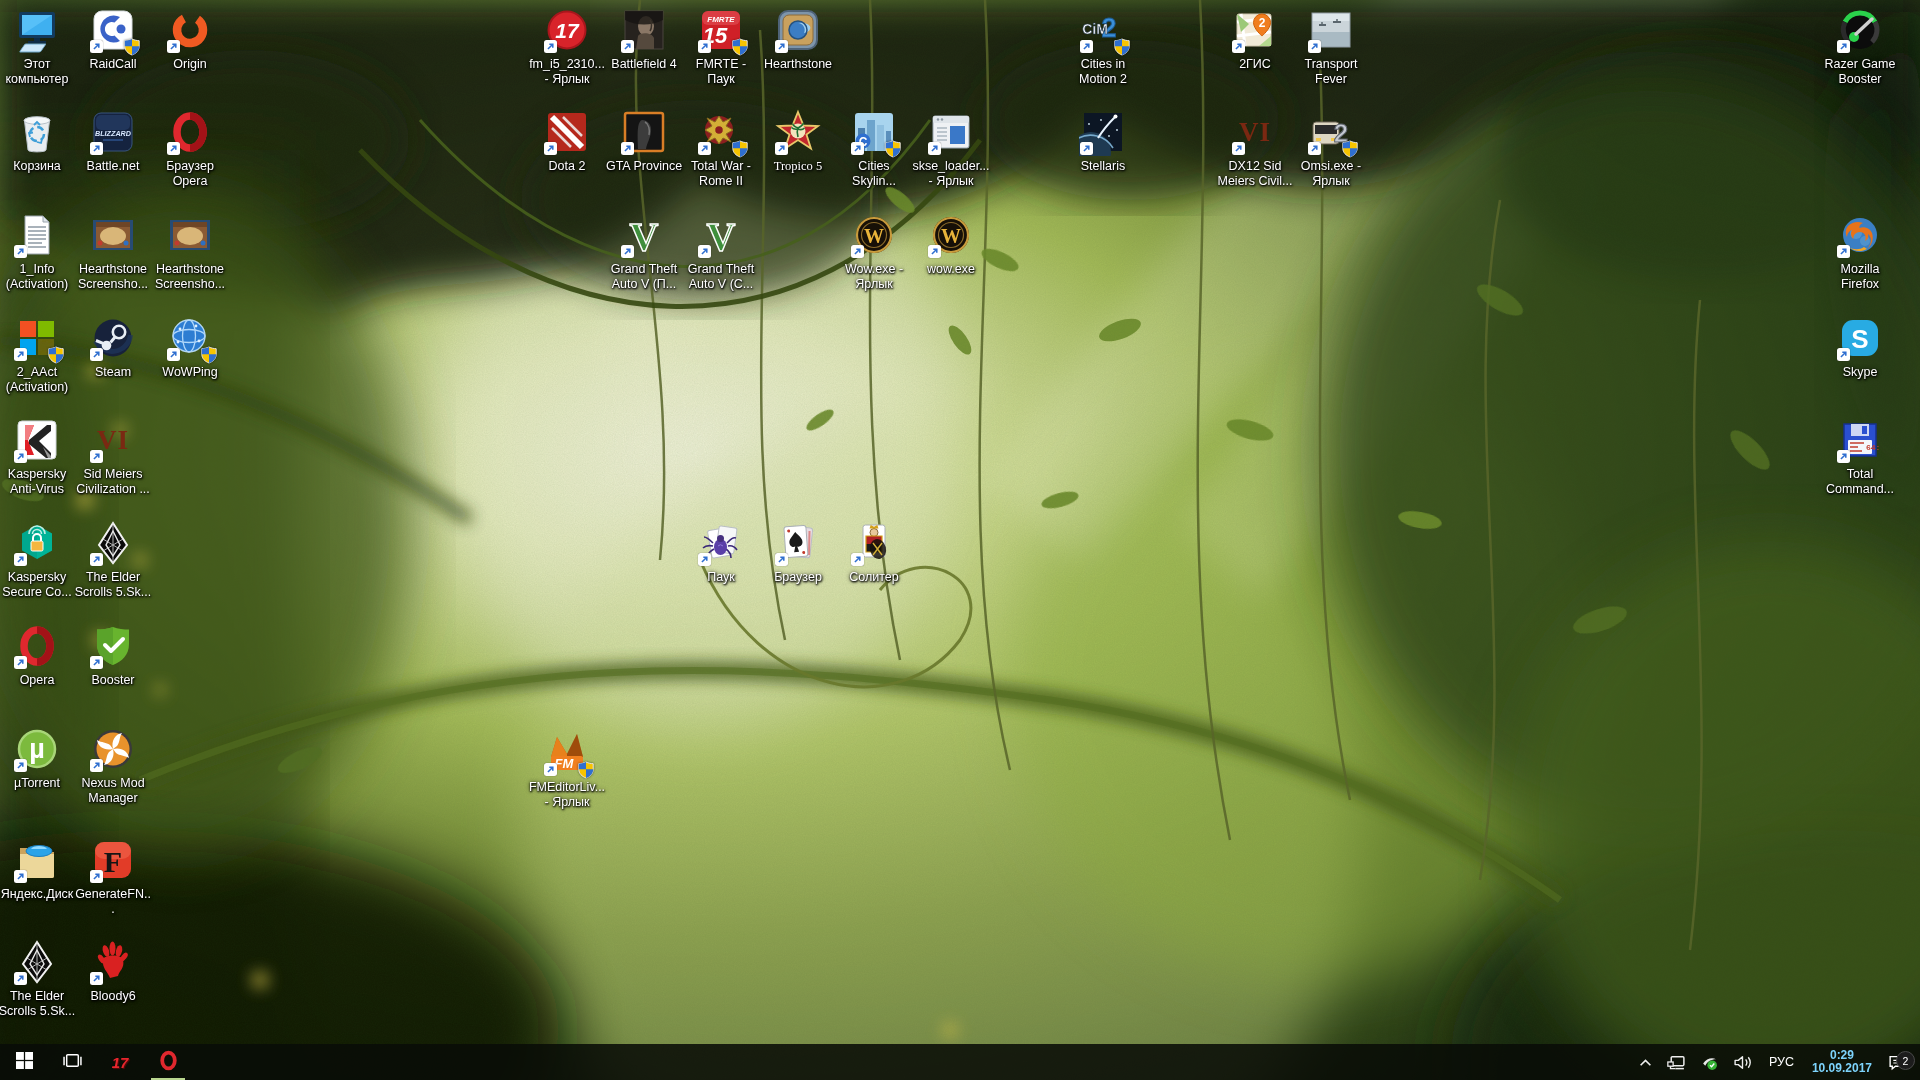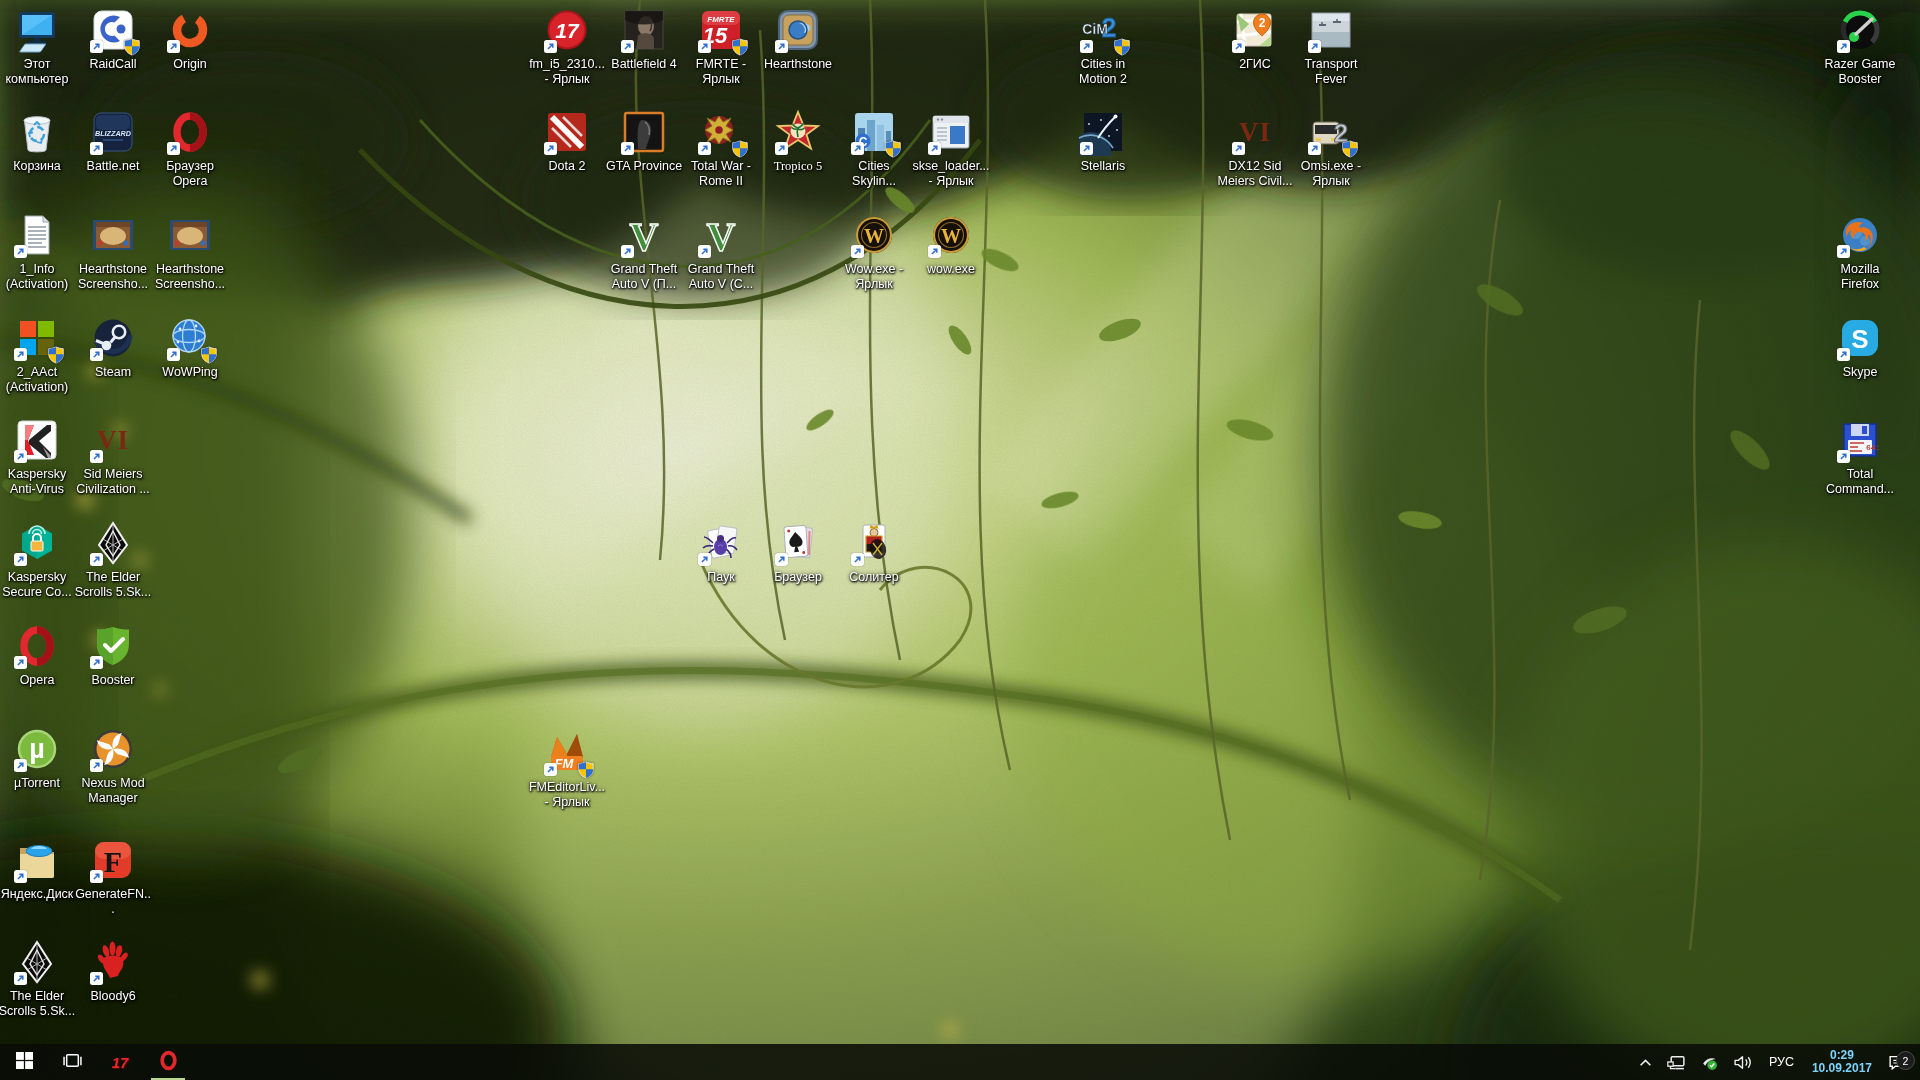--- a/index.html
+++ b/index.html
@@ -569,21 +569,21 @@
             <svg viewBox="0 0 12 12" width="11" height="11">
               <path d="M3.2 8.8 L8.2 3.8 M4.7 3.5 h3.8 v3.8" stroke="#2f6fd0" stroke-width="1.7" fill="none"></path>
             </svg>
           </span>
           <span class="shd"><svg viewBox="0 0 20 22" width="16" height="18">
               <path d="M10 1 C13 2.4 16.6 3.1 19 3.1 L19 10 C19 15.6 15 19 10 21 C5 19 1 15.6 1 10 L1 3.1 C3.4 3.1 7 2.4 10 1 Z" fill="#f7c400" stroke="#e8e8e8" stroke-width="1.2"></path>
               <path d="M10 1 C7 2.4 3.4 3.1 1 3.1 L1 10 L10 10 Z" fill="#2f6fd0"></path>
               <path d="M19 10 C19 15.6 15 19 10 21 L10 10 Z" fill="#2f6fd0"></path>
             </svg></span>
         </div>
-        <div class="lbl">FMRTE - Ярлык</div>
+        <div class="lbl">FMRTE - Паук</div>
       </div>
       <div class="di" style="left: 759px; top: 6px;">
         <div class="ic">
           <svg viewBox="0 0 48 48" width="48" height="48">
             <rect x="5" y="5" width="38" height="38" rx="9" fill="#7e95aa" stroke="#4f6378" stroke-width="2"></rect>
             <rect x="9" y="9" width="30" height="30" rx="6" fill="#c9a15e" stroke="#8a6a3a"></rect>
             <circle cx="24" cy="24" r="9" fill="#3b7dc4"></circle>
             <path d="M24 17 a7 7 0 0 1 6 10 a9 5 0 0 0 -6 -10" fill="#9fd0f0"></path>
             <circle cx="24" cy="24" r="9" fill="none" stroke="#26527f" stroke-width="1.5"></circle>
           </svg>

